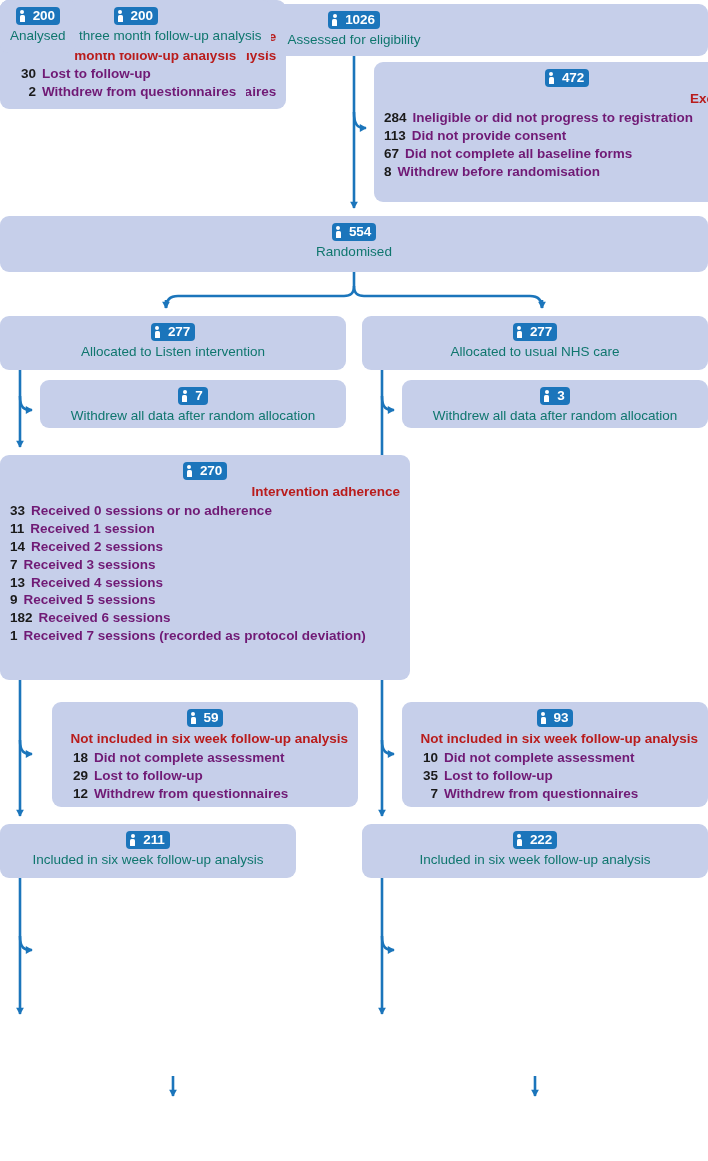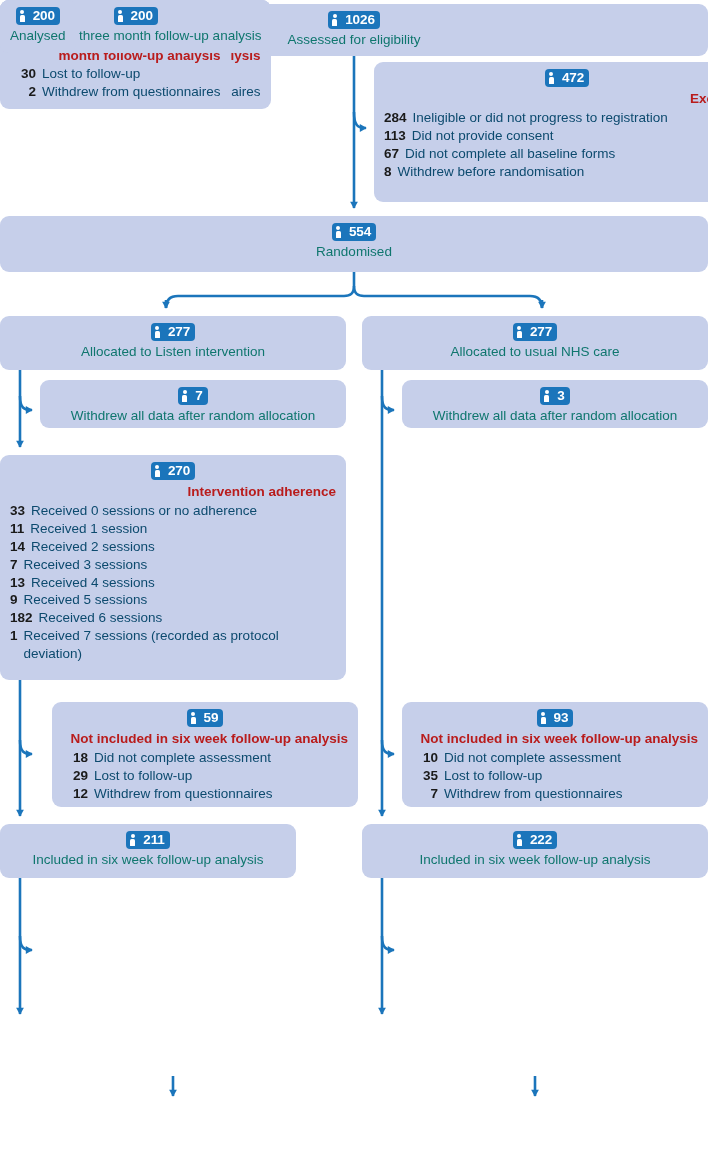--- a/index.html
+++ b/index.html
@@ -114,33 +114,34 @@
   }
   .row .num {
     flex: 0 0 auto;
     text-align: right;
     font-weight: bold;
     color: #1a1a1a;
     padding-right: 6px;
   }
   .row .txt {
     flex: 1 1 auto;
-    color: #0c4a6e;
+    color: #701a75;
+    font-weight: bold;
   }
   .w26 .num { width: 26px; }
 
   
   #box-assessed      { left: 0px;   top: 4px;    width: 708px; height: 52px; }
   #box-excluded      { left: 374px; top: 62px;   width: 386px; height: 140px; }
   #box-randomised    { left: 0px;   top: 216px;  width: 708px; height: 56px; }
   #box-alloc-int     { left: 0px;   top: 316px;  width: 346px; height: 54px; }
   #box-alloc-usual   { left: 362px; top: 316px;  width: 346px; height: 54px; }
   #box-withdrew-int  { left: 40px;  top: 380px;  width: 306px; height: 48px; }
   #box-withdrew-usu  { left: 402px; top: 380px;  width: 306px; height: 48px; }
-  #box-adherence     { left: 0px;   top: 455px;  width: 346px; height: 225px; }
+  #box-adherence     { left: 0px;   top: 455px;  width: 410px; height: 225px; }
   #box-six-not-int   { left: 52px;  top: 702px;  width: 306px; height: 105px; }
   #box-six-not-usu   { left: 402px; top: 702px;  width: 306px; height: 105px; }
   #box-six-inc-int   { left: 0px;   top: 824px;  width: 296px; height: 54px; }
   #box-six-inc-usu   { left: 362px; top: 824px;  width: 346px; height: 54px; }
   #box-three-not-int { left: 40px;  top": 0;     }
   #box-three-not-int { left: 40px;  top: 902px;  width: 306px; height: 96px; }
   #box-three-not-usu { left: 402px; top: 902px;  width: 306px; height: 96px; }
   #box-three-inc-int { left: 0px;   top: 1022px; width: 346px; height: 54px; }
   #box-three-inc-usu { left: 362px; top: 1022px; width: 346px; height: 54px; }
   #box-analysed-int  { left: 0px;   top: 1104px; width: 346px; height: 54px; }

